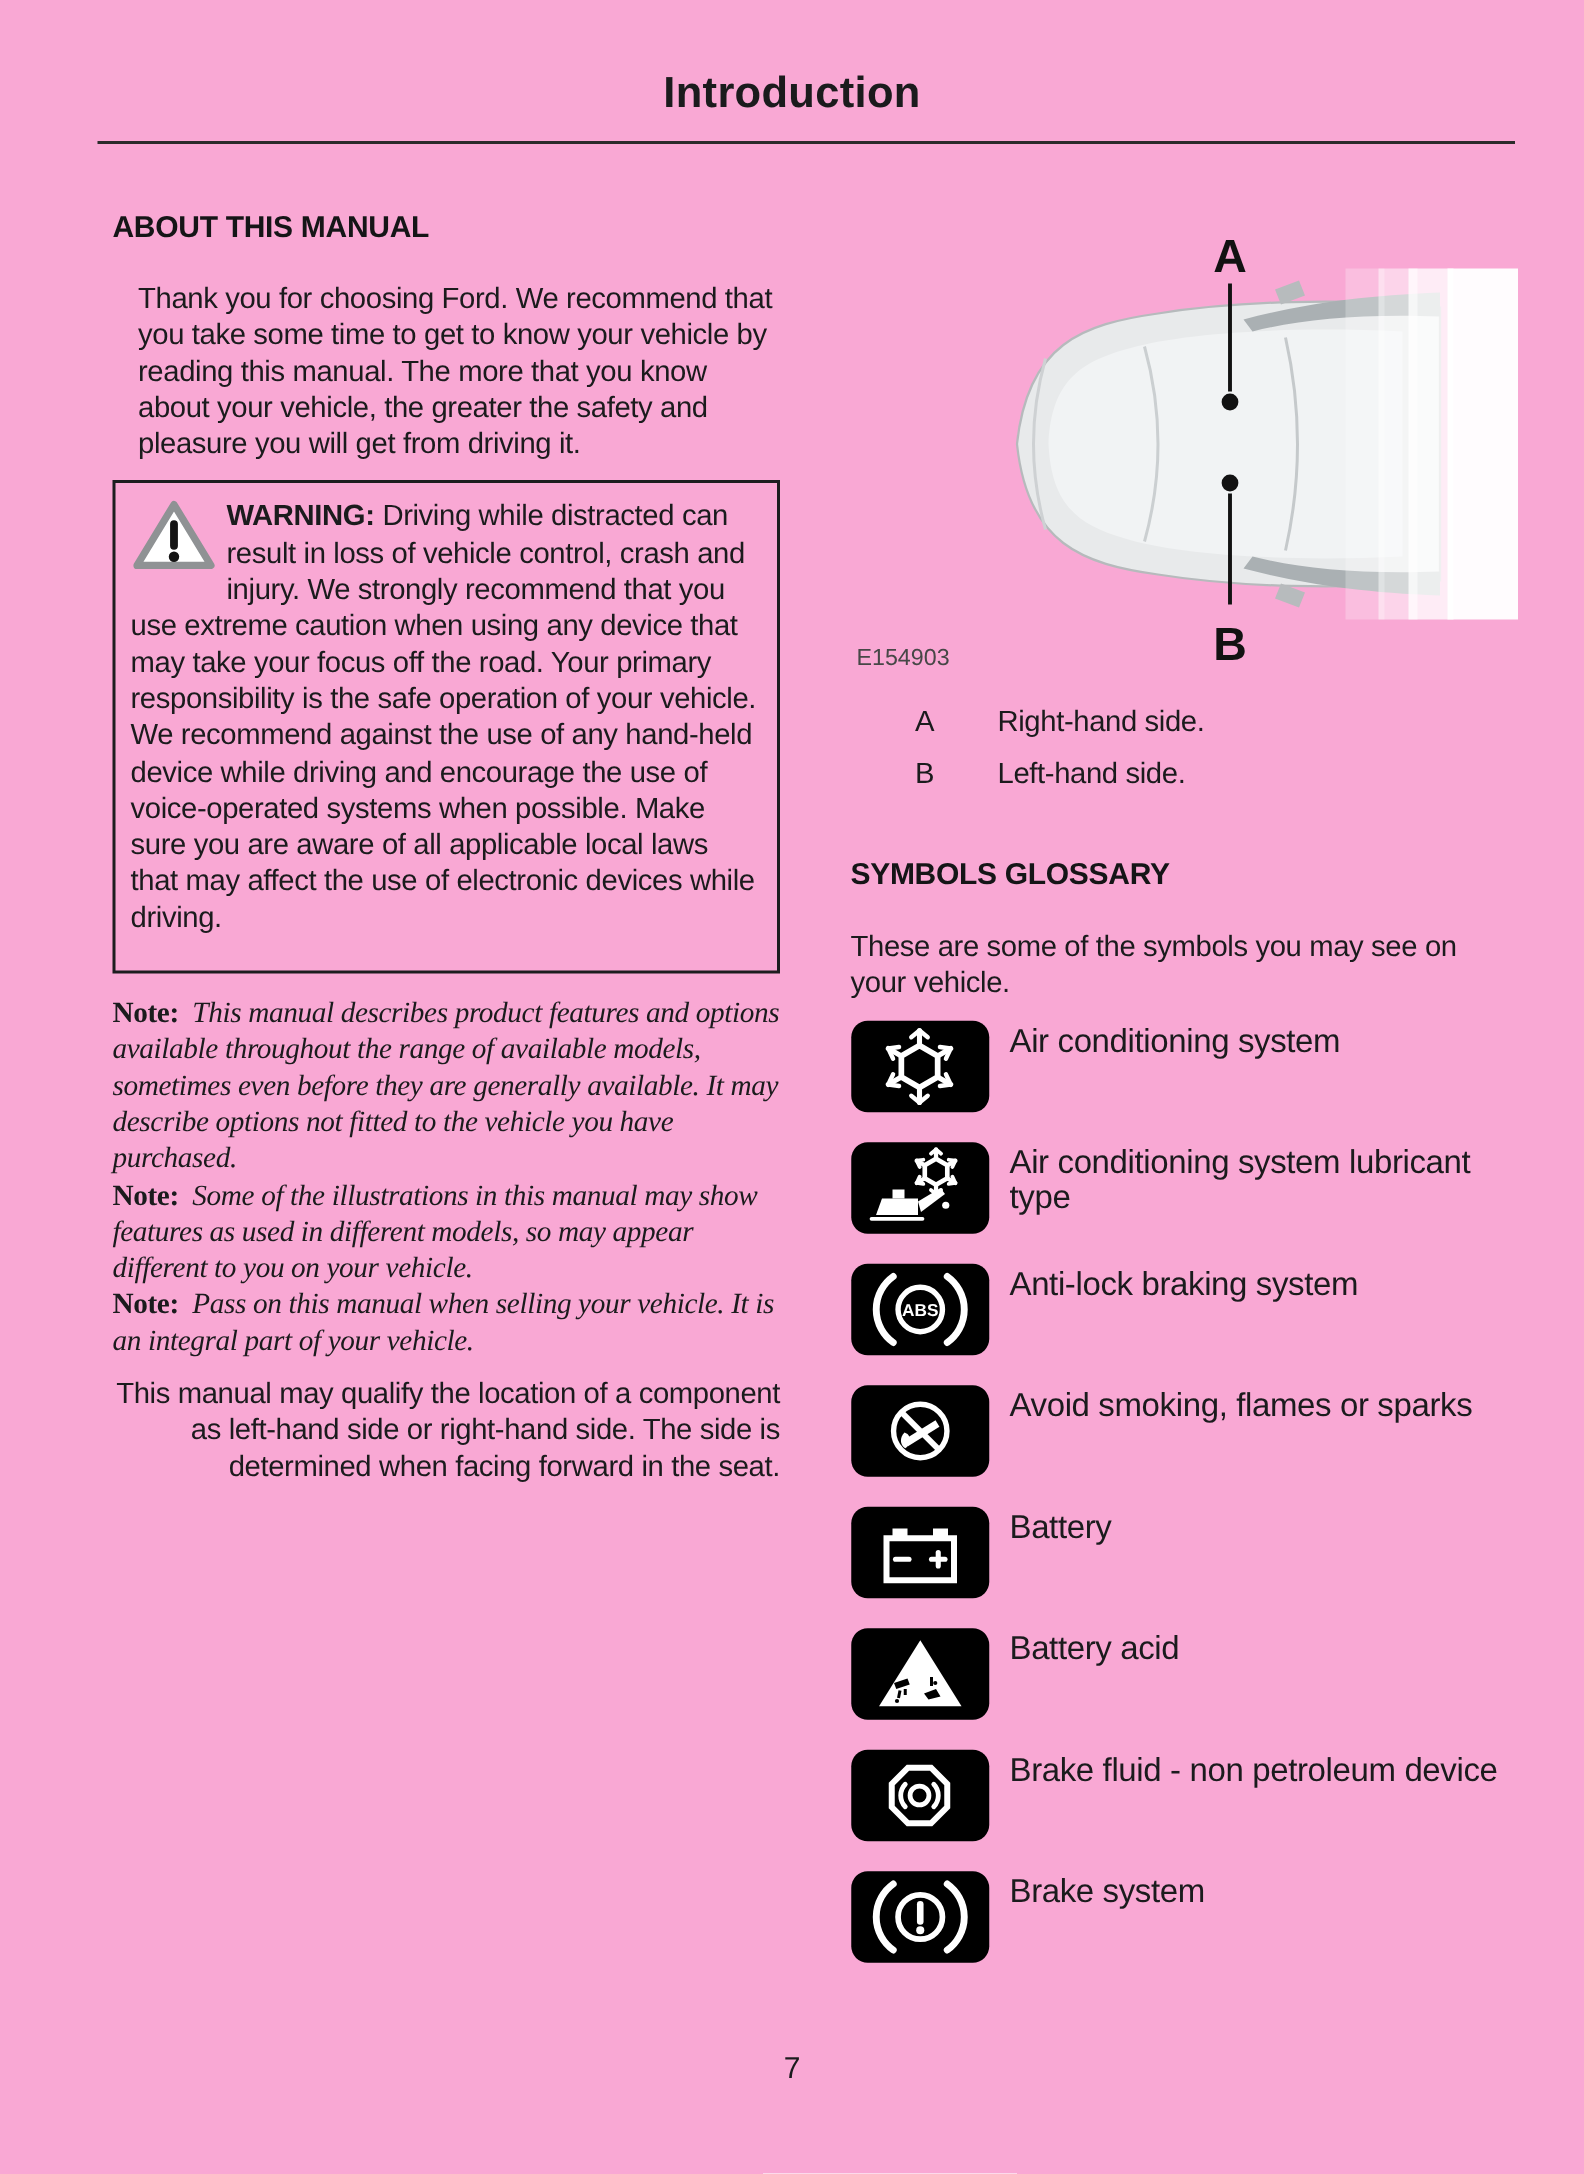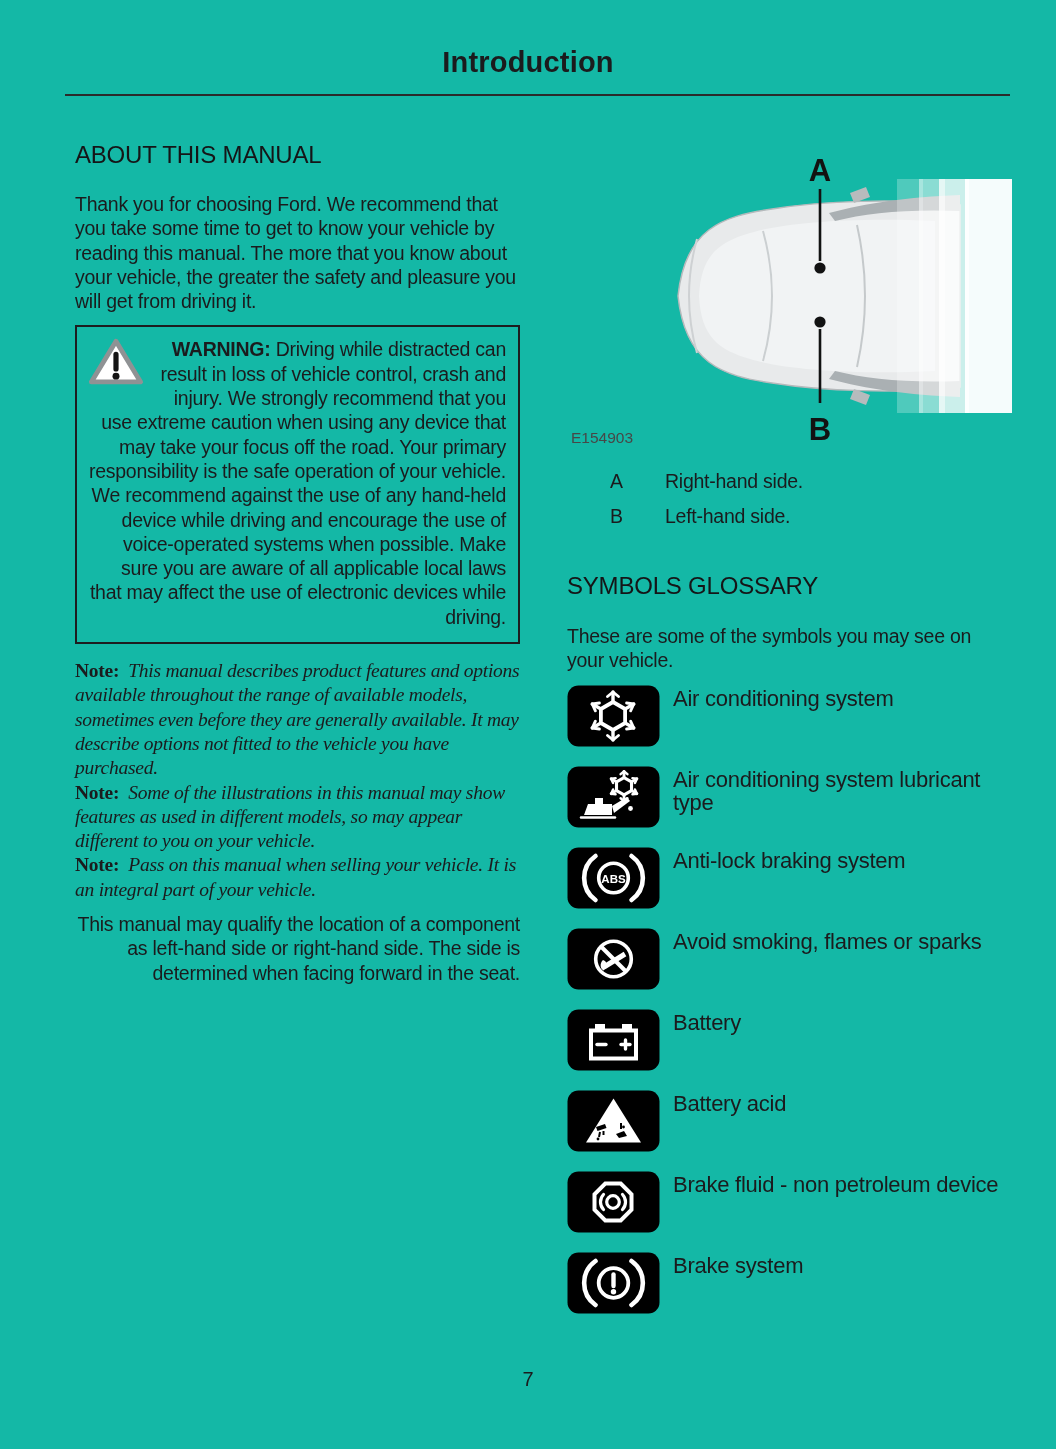--- a/index.html
+++ b/index.html
@@ -1,28 +1,28 @@
 <!DOCTYPE html>
 <html><head>
 <meta charset="utf-8">
 <style>
   html,body{margin:0;padding:0;background:#ffffff;}
   .page{
-    position:relative;width:1056px;height:1449px;background:#14b8a6;overflow:hidden;
+    position:relative;width:1056px;height:1449px;background:#f9a8d4;overflow:hidden;
     font-family:"Liberation Sans",sans-serif;color:#1b1b1d;
   }
   .header{padding-top:46px;}
   .title{text-align:center;font-size:29px;font-weight:700;letter-spacing:.2px;margin:0;}
   .rule{margin:15px 46px 0 65px;border-bottom:2px solid #2b2b2b;height:0;}
   .columns{display:flex;gap:47px;margin:45px 44px 0 75px;align-items:flex-start;}
   .col{width:445px;flex:0 0 445px;}
-  h2{font-size:24px;font-weight:400;margin:0;letter-spacing:-0.2px;color:#151517;}
+  h2{font-size:20px;font-weight:700;margin:0;letter-spacing:-0.2px;color:#151517;}
   .body-text{font-size:19.5px;line-height:24.3px;letter-spacing:-0.25px;margin:0;}
-  .intro-p{margin-top:23px;}
-  .warning-box{border:2px solid #1d1d1f;padding:10px 12px 13px 10px;margin:12px 0 15px 0;overflow:hidden;text-align:right;}
+  .intro-p{margin-top:23px;margin-left:17px;}
+  .warning-box{border:2px solid #1d1d1f;padding:10px 12px 23px 10px;margin:12px 0 15px 0;overflow:hidden;}
   .warn-icon{float:left;width:58px;height:47px;margin:0 6px 2px 0;}
   .warn-label{font-weight:700;}
   .note{margin:0 0 0 0;font-family:Liberation Serif, serif;}
   .note .nlabel{font-weight:700;font-style:normal;padding-right:9px;}
   .note .ntext{font-style:italic;}
   .closing-p{margin-top:10px;text-align:right;}
   .figure{position:relative;width:445px;height:310px;}
   .figure svg{display:block;width:445px;height:310px;}
   .legend{margin:18px 0 0 43px;}
   .legend-row{display:grid;grid-template-columns:55px 1fr;font-size:19.5px;line-height:24px;margin-bottom:11px;letter-spacing:-0.25px;}

